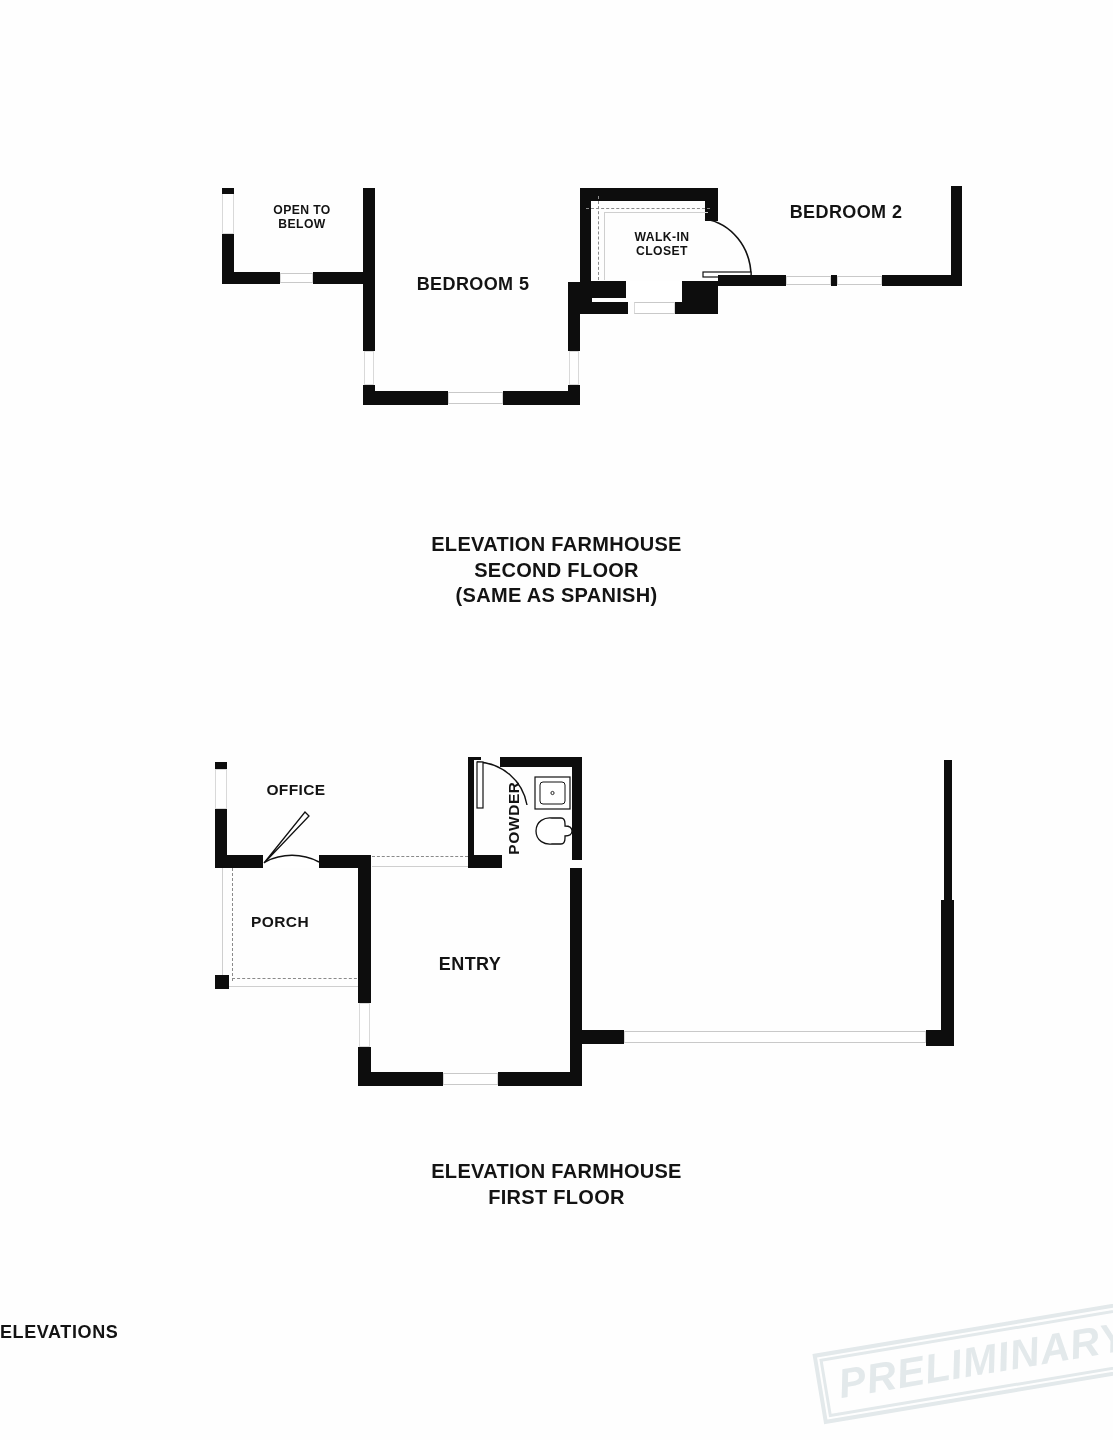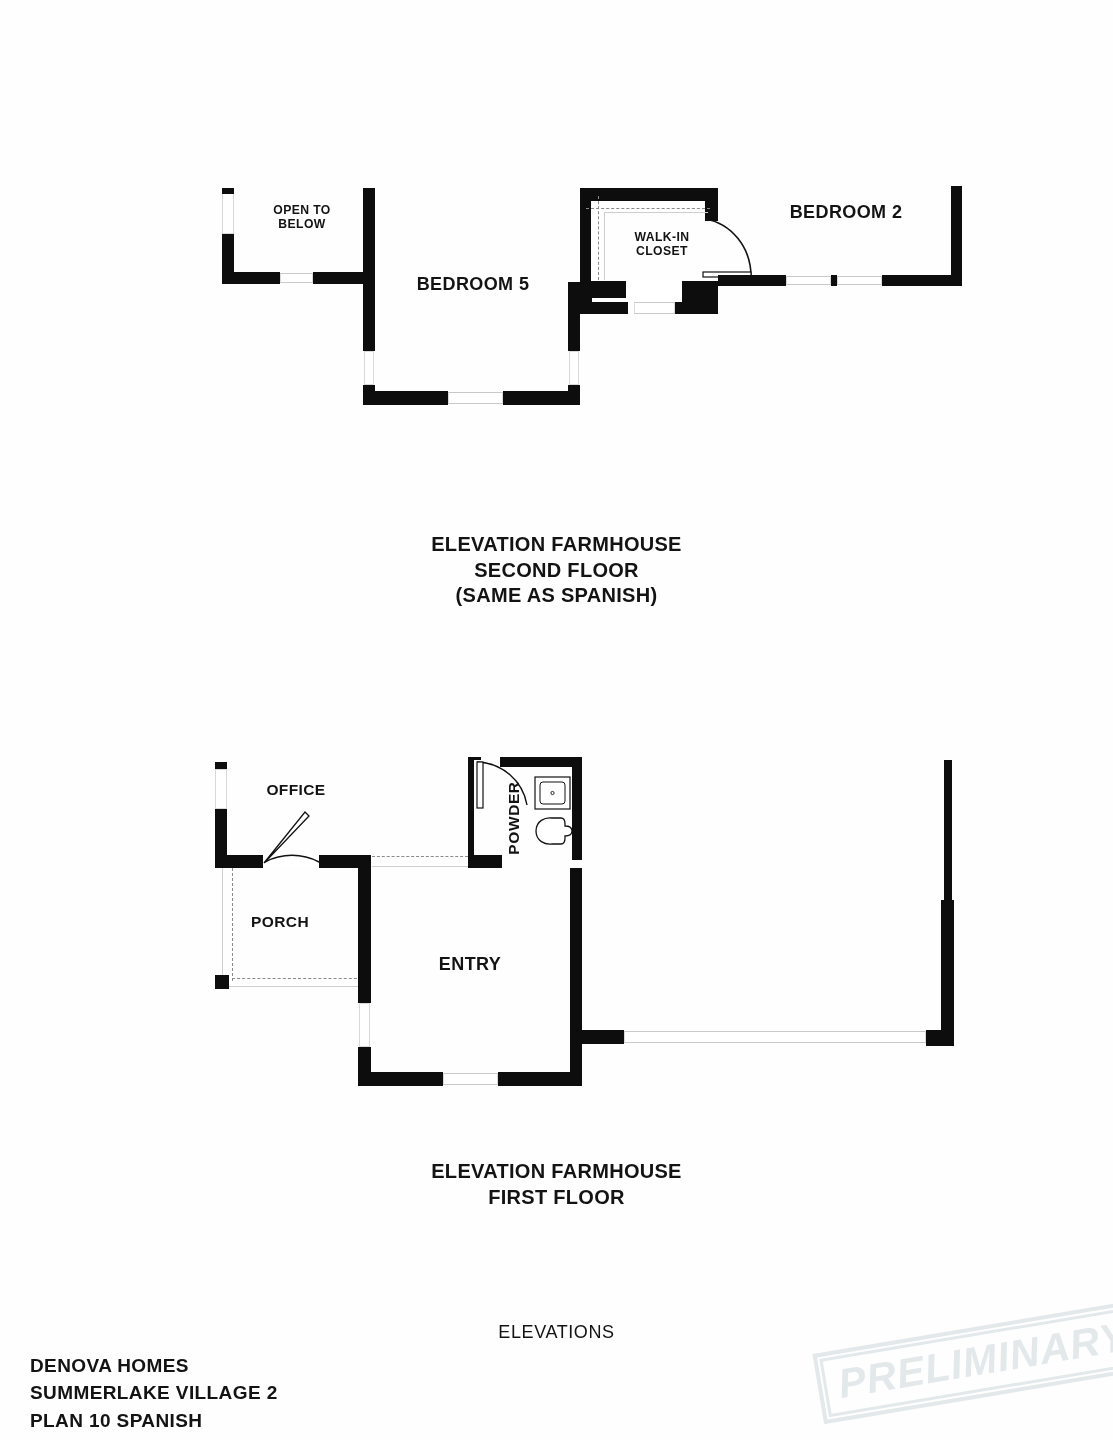--- a/index.html
+++ b/index.html
@@ -102,22 +102,21 @@
     font-weight: 700;
     font-size: 20px;
     line-height: 1.28;
     letter-spacing: 0.3px;
     white-space: pre-line;
     color: #131313;
   }
   .sheet-title {
     position: absolute;
     width: 100%;
-    text-align: center;
-    font-weight: 400;
+    font-weight: 700;
     font-size: 18px;
     letter-spacing: 0.6px;
     color: #131313;
   }
   .titleblock {
     position: absolute;
     font-weight: 700;
     font-size: 19px;
     line-height: 1.44;
     letter-spacing: 0.4px;
@@ -297,23 +296,20 @@
     <div class="room-label rl-md" style="left:216px; top:913px; width:128px;">PORCH</div>
     <div class="vert-label" style="left:459px; top:809px; width:110px; text-align:center;">POWDER</div>
     <div class="room-label rl-lg" style="left:390px; top:954px; width:160px;">ENTRY</div>
   </div>
 
   <div class="caption" style="left:0; top:1159px;">ELEVATION FARMHOUSE
 FIRST FLOOR</div>
 
   <div class="sheet-title" style="left:0; top:1322px;">ELEVATIONS</div>
 
-  <div class="titleblock" style="left:30px; top:1352px; width:480px;">DENOVA HOMES
-SUMMERLAKE VILLAGE 2
-PLAN 10 SPANISH</div>
 
   <div class="stamp" style="left:816px; top:1326px;">
     <div class="stamp-inner">
       <div class="stamp-text">PRELIMINARY</div>
     </div>
   </div>
 
 </div>
 
 </body></html>

